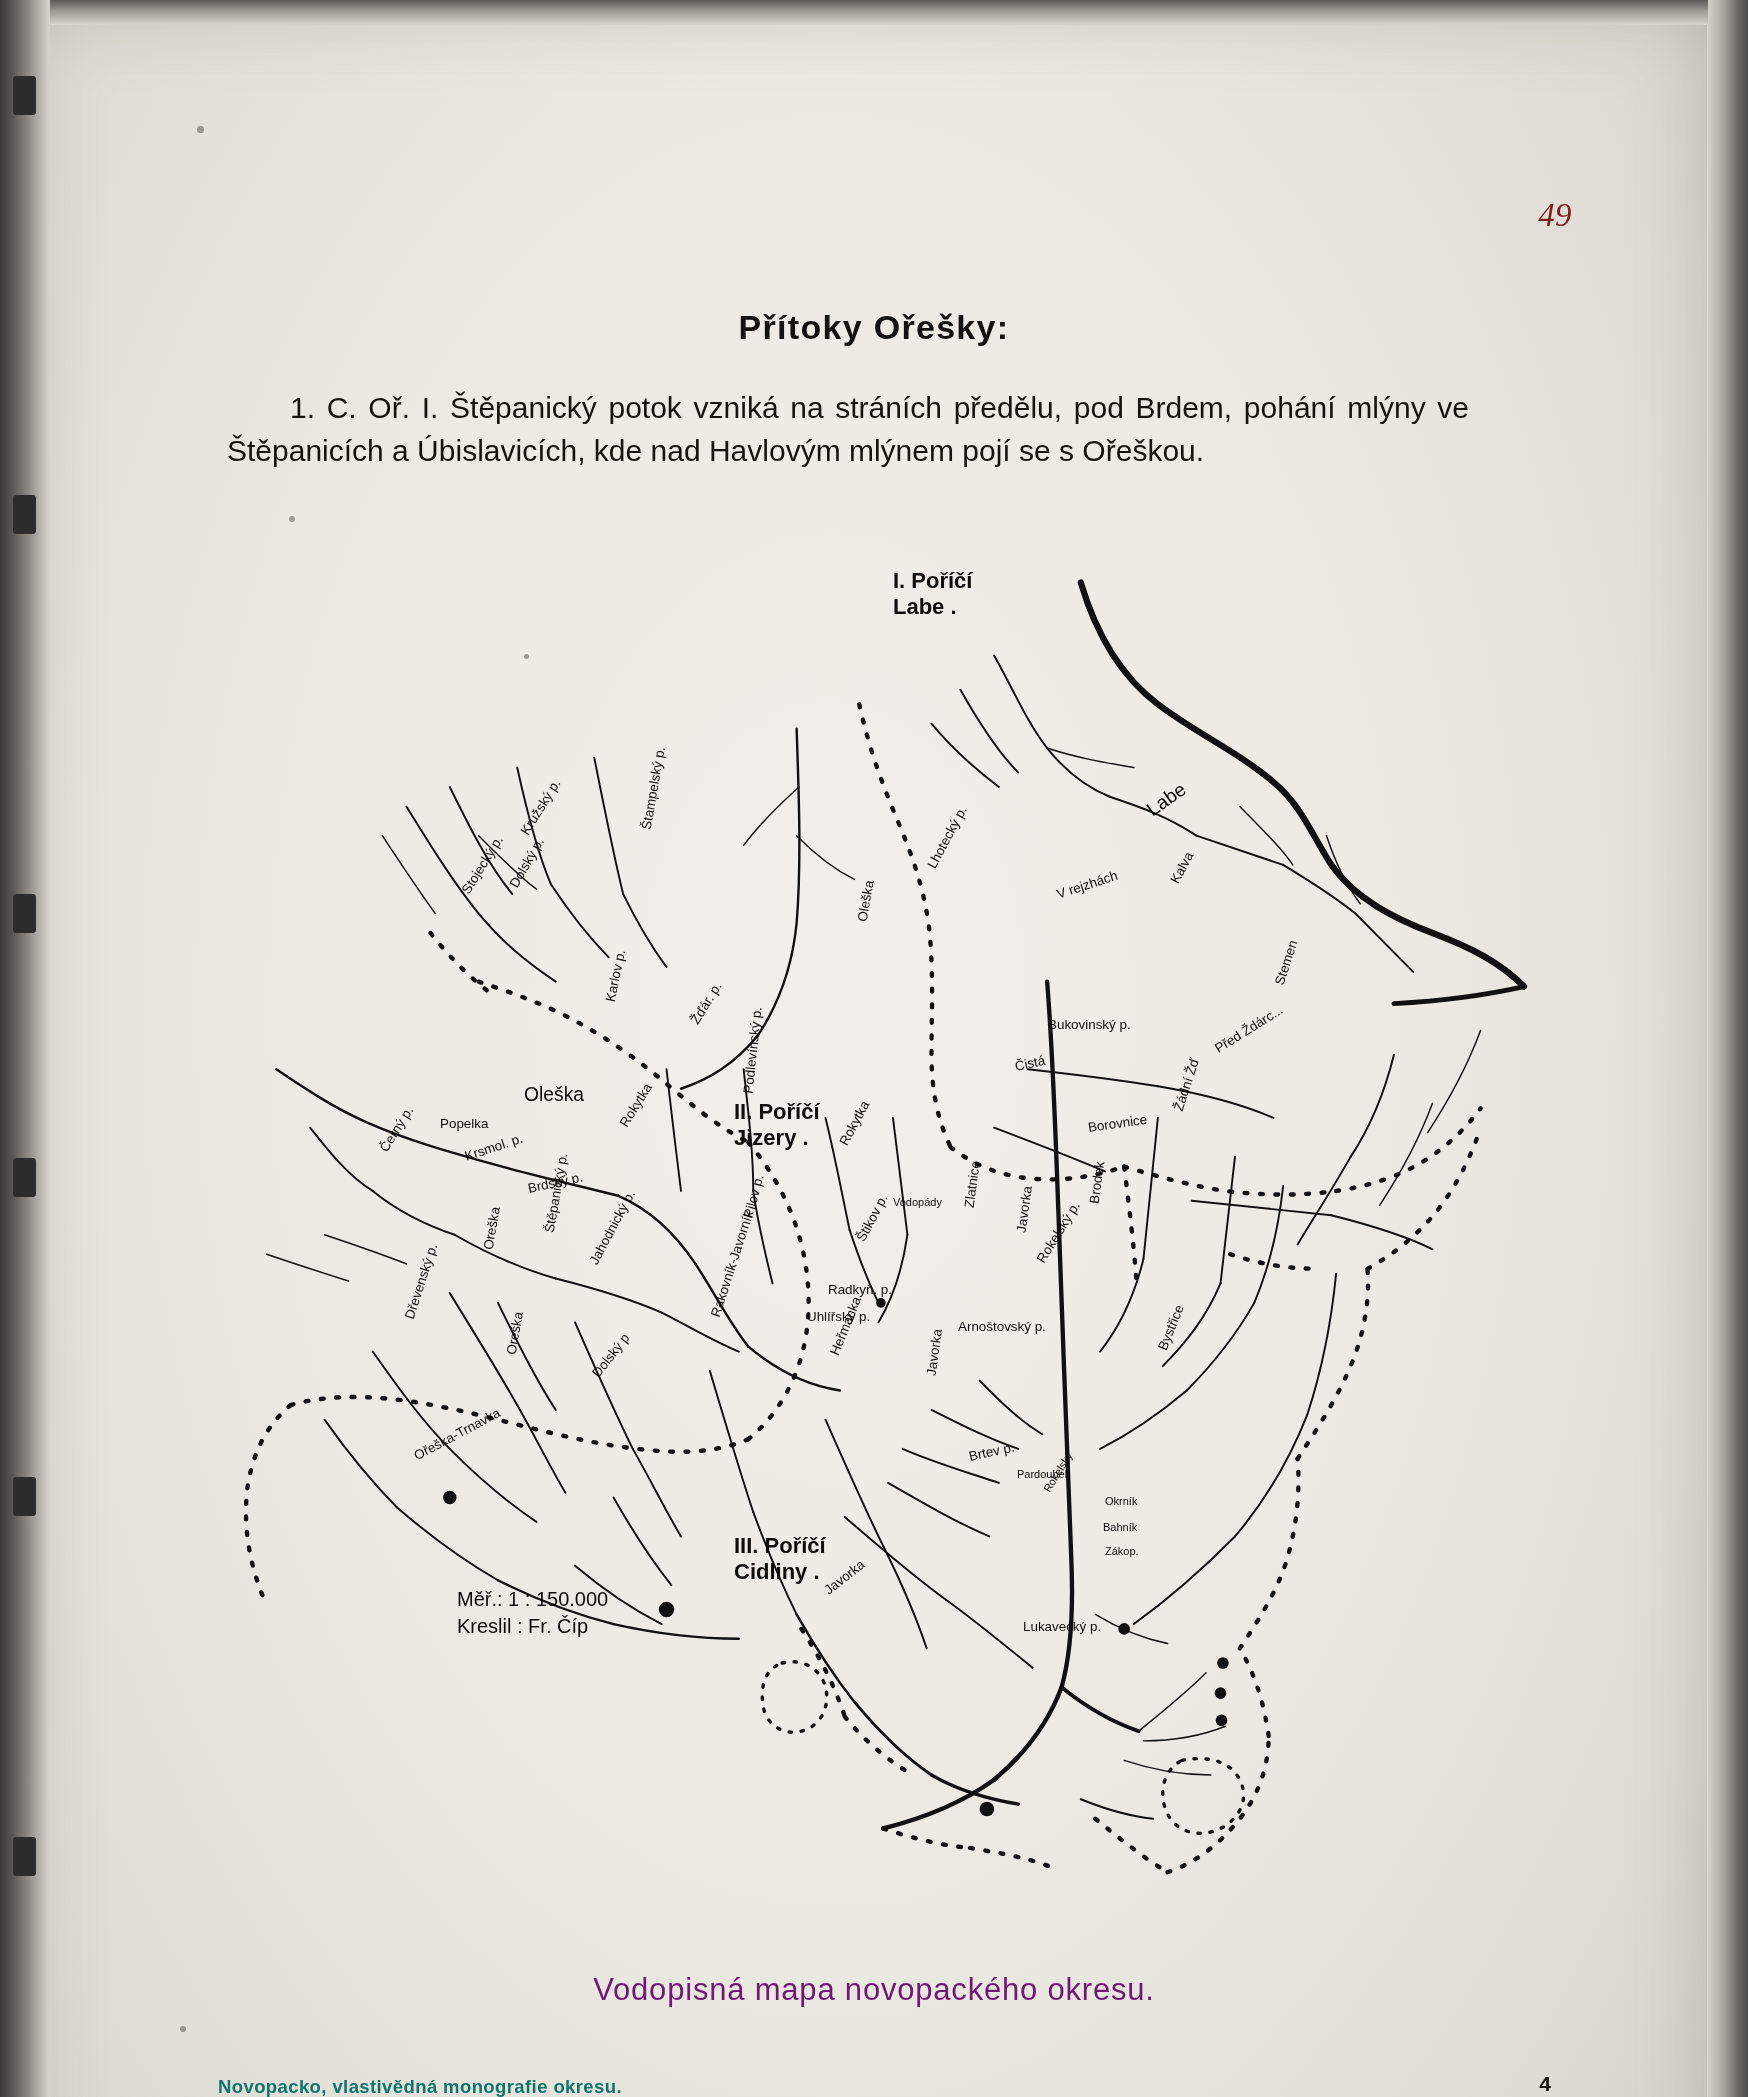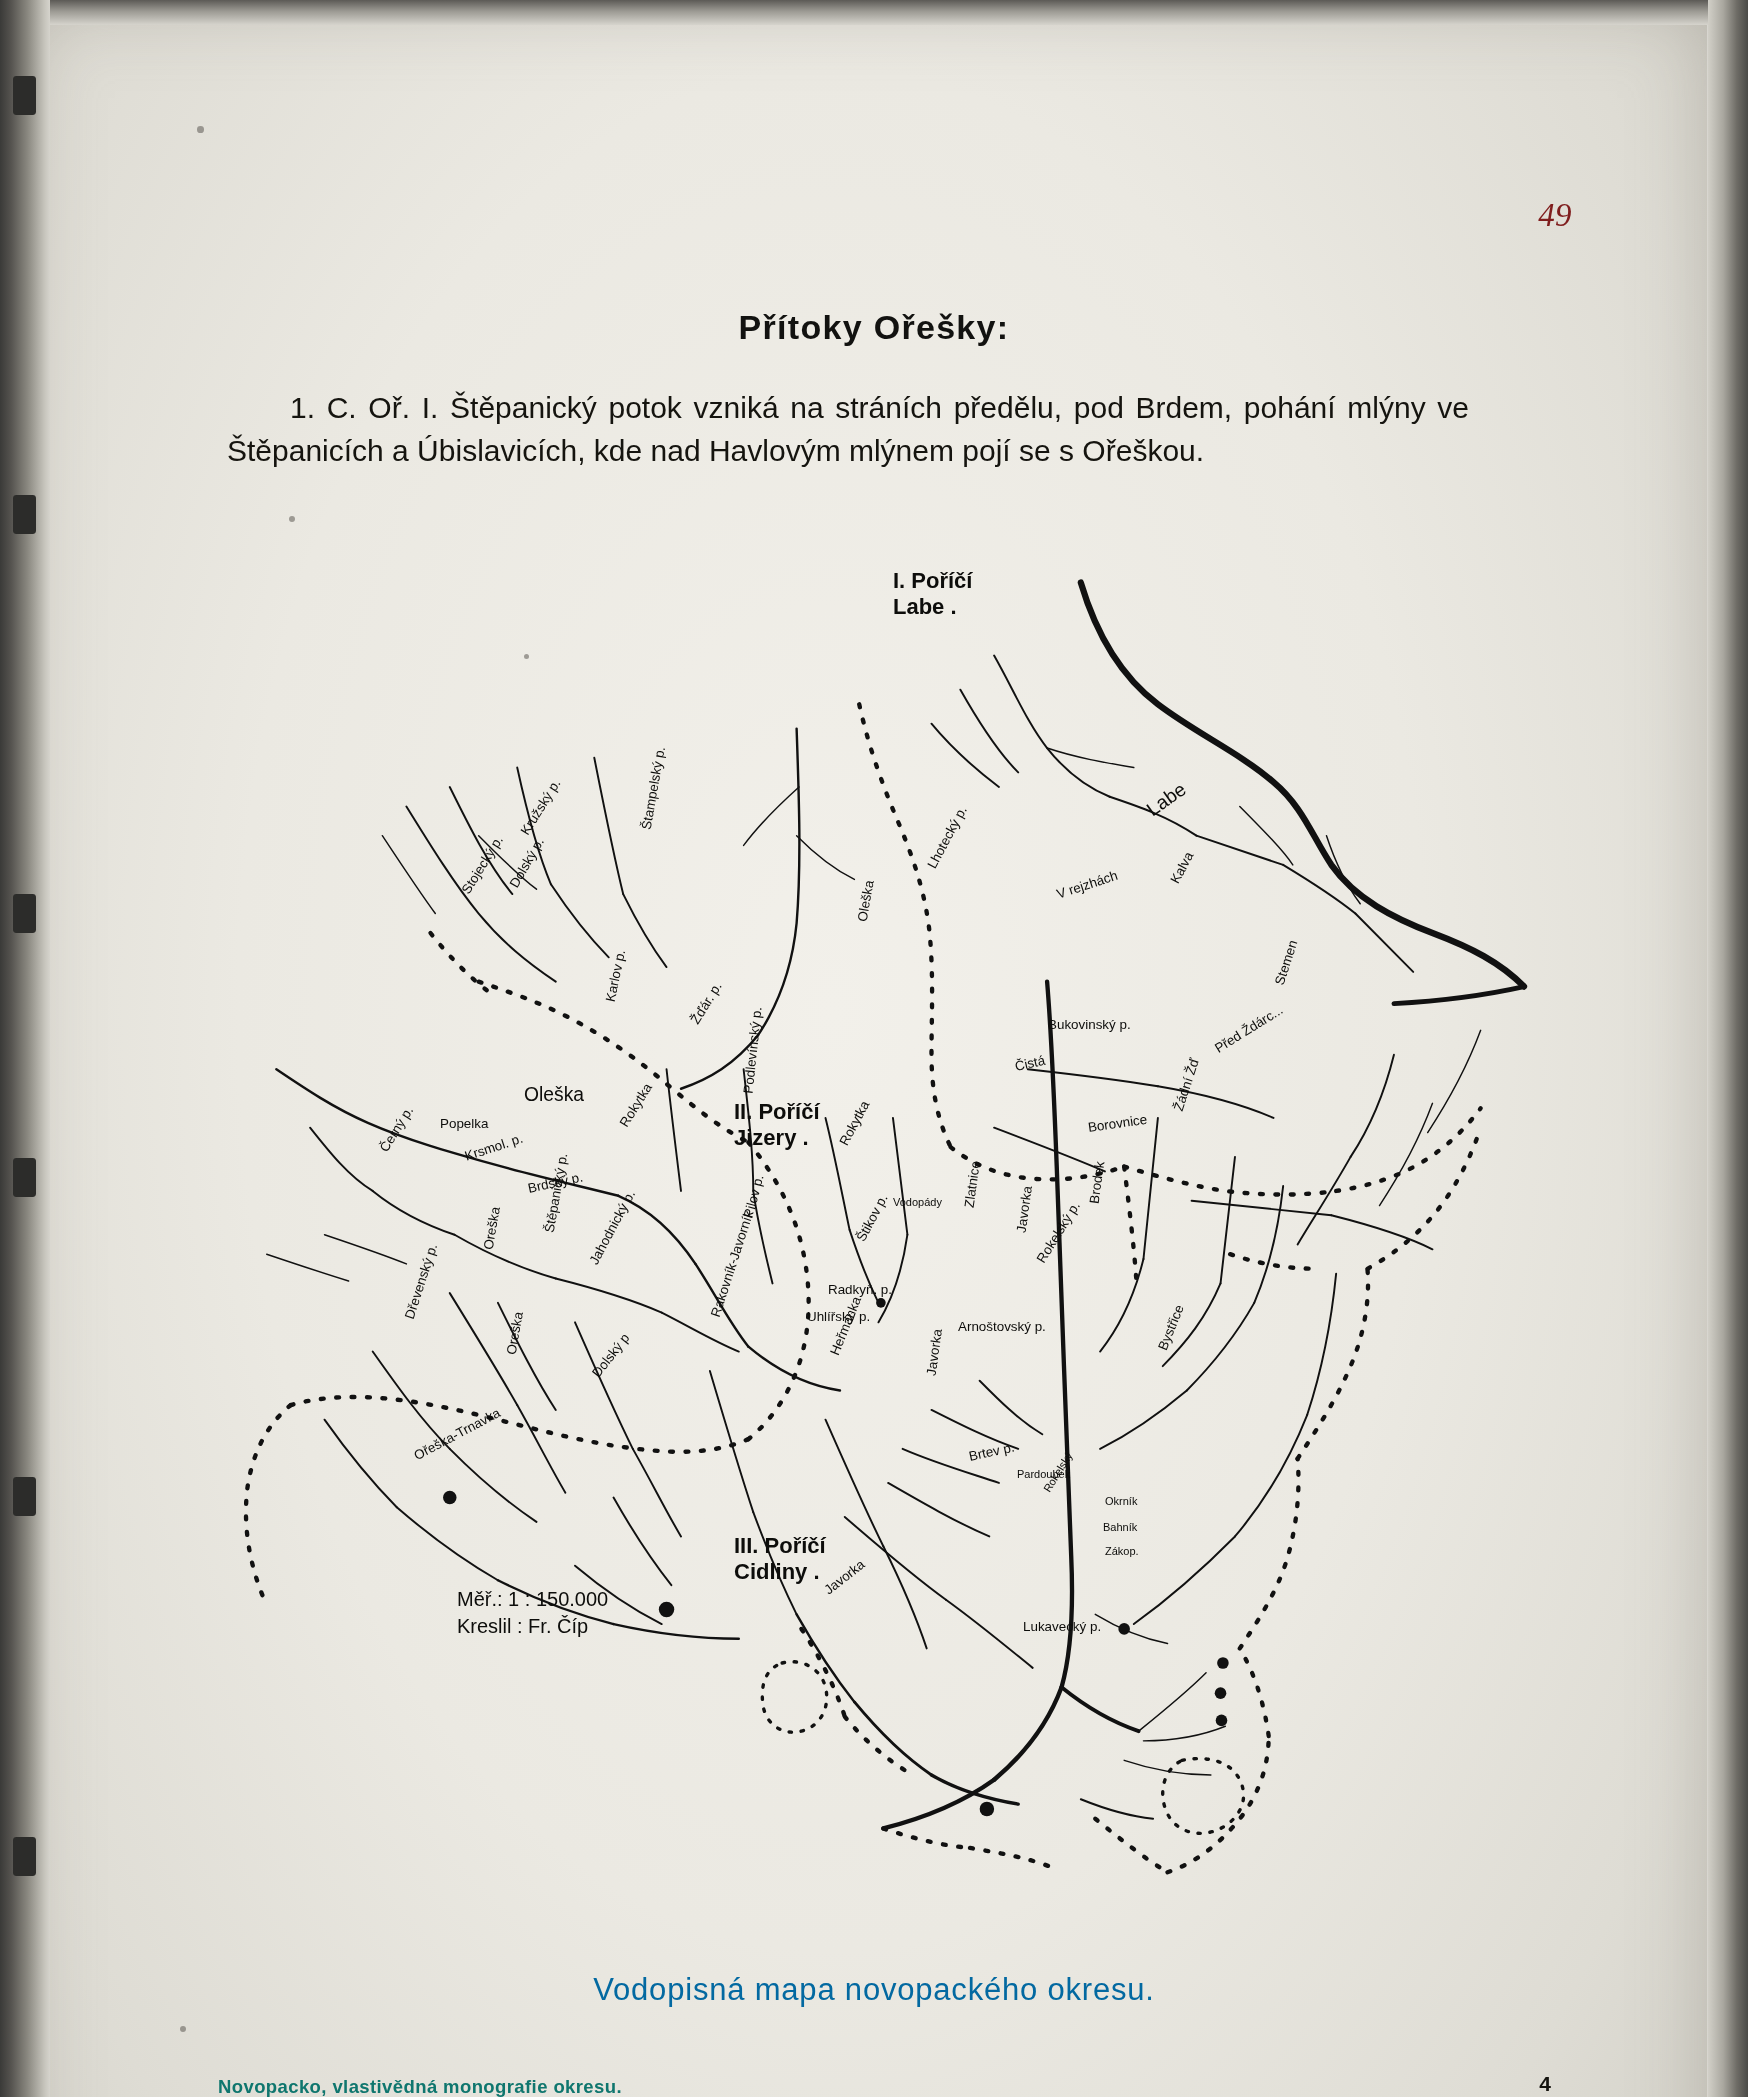--- a/index.html
+++ b/index.html
@@ -91,21 +91,21 @@
   }
   .body-text .indent { display: inline-block; width: 63px; }
 
   .caption {
     position: absolute;
     left: 0;
     top: 1972px;
     width: 1748px;
     text-align: center;
     font-size: 31px;
-    color: #0369a1;
+    color: #701a75;
     letter-spacing: 0.8px;
   }
 
   .footer-left {
     position: absolute;
     left: 218px;
     top: 2076px;
     font-size: 18.5px;
     font-weight: bold;
     color: #0f766e;

